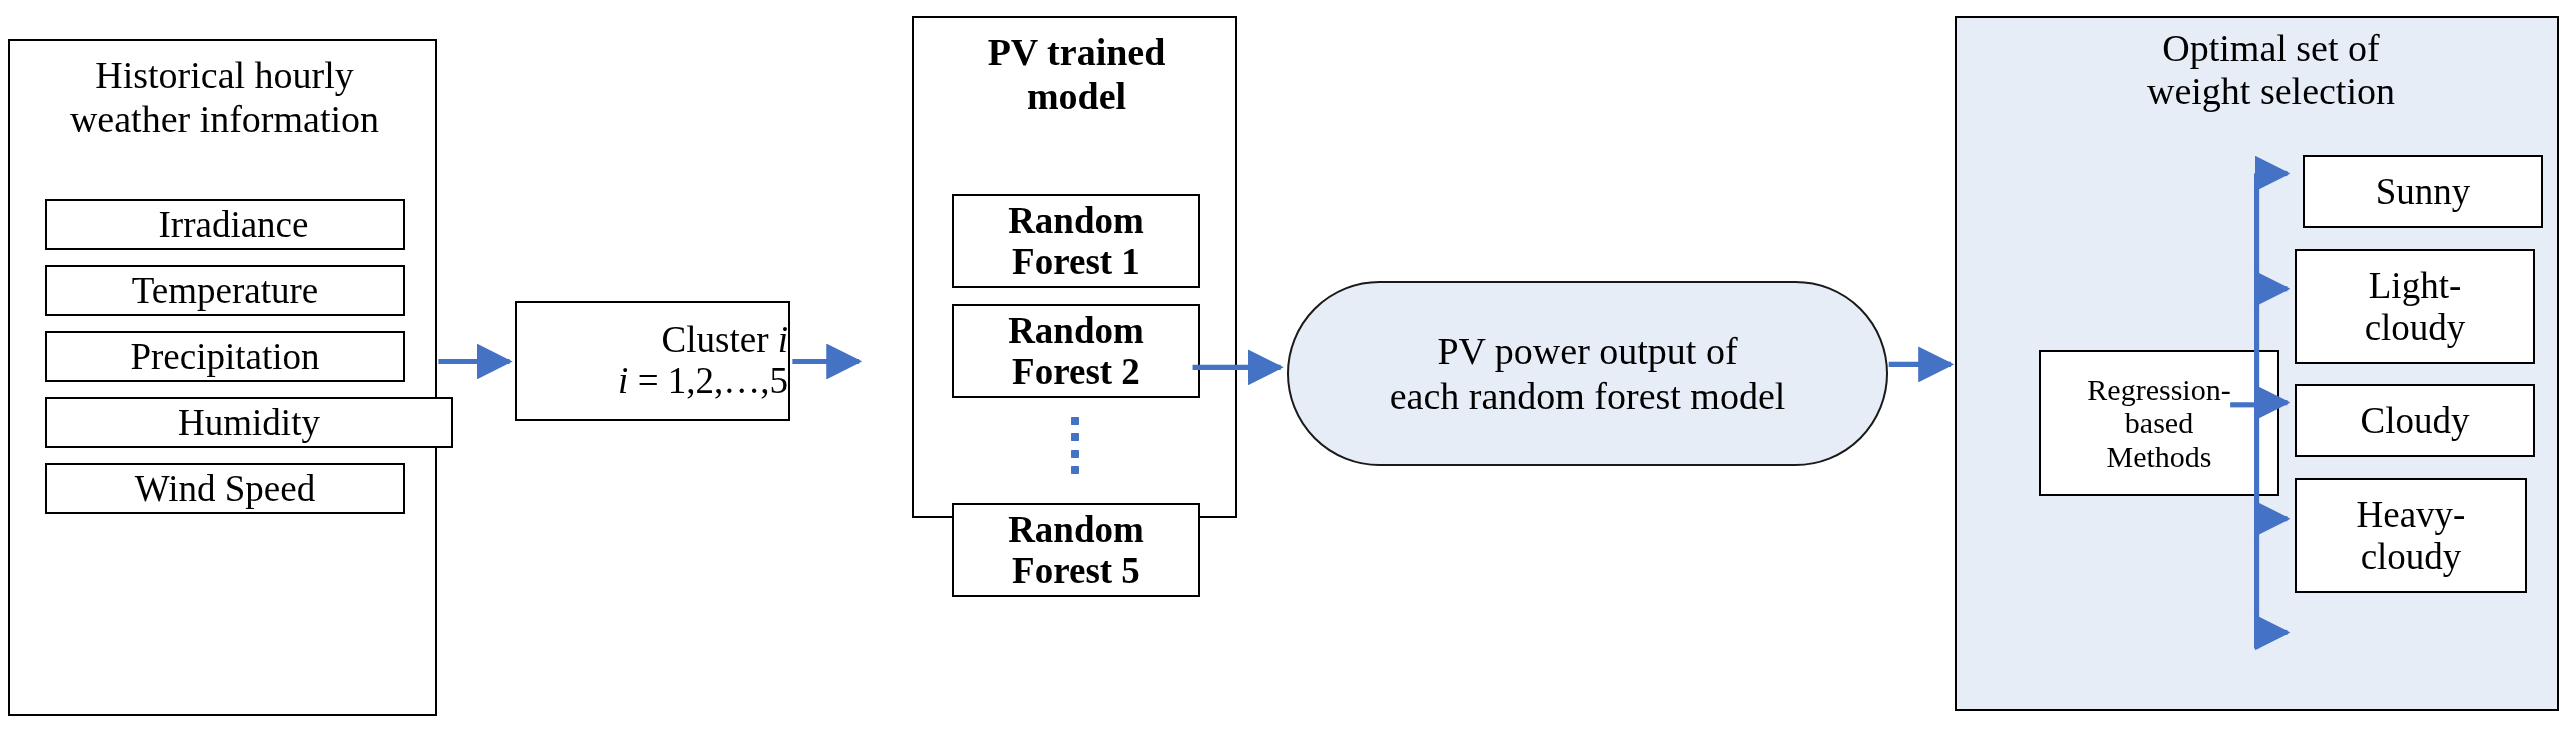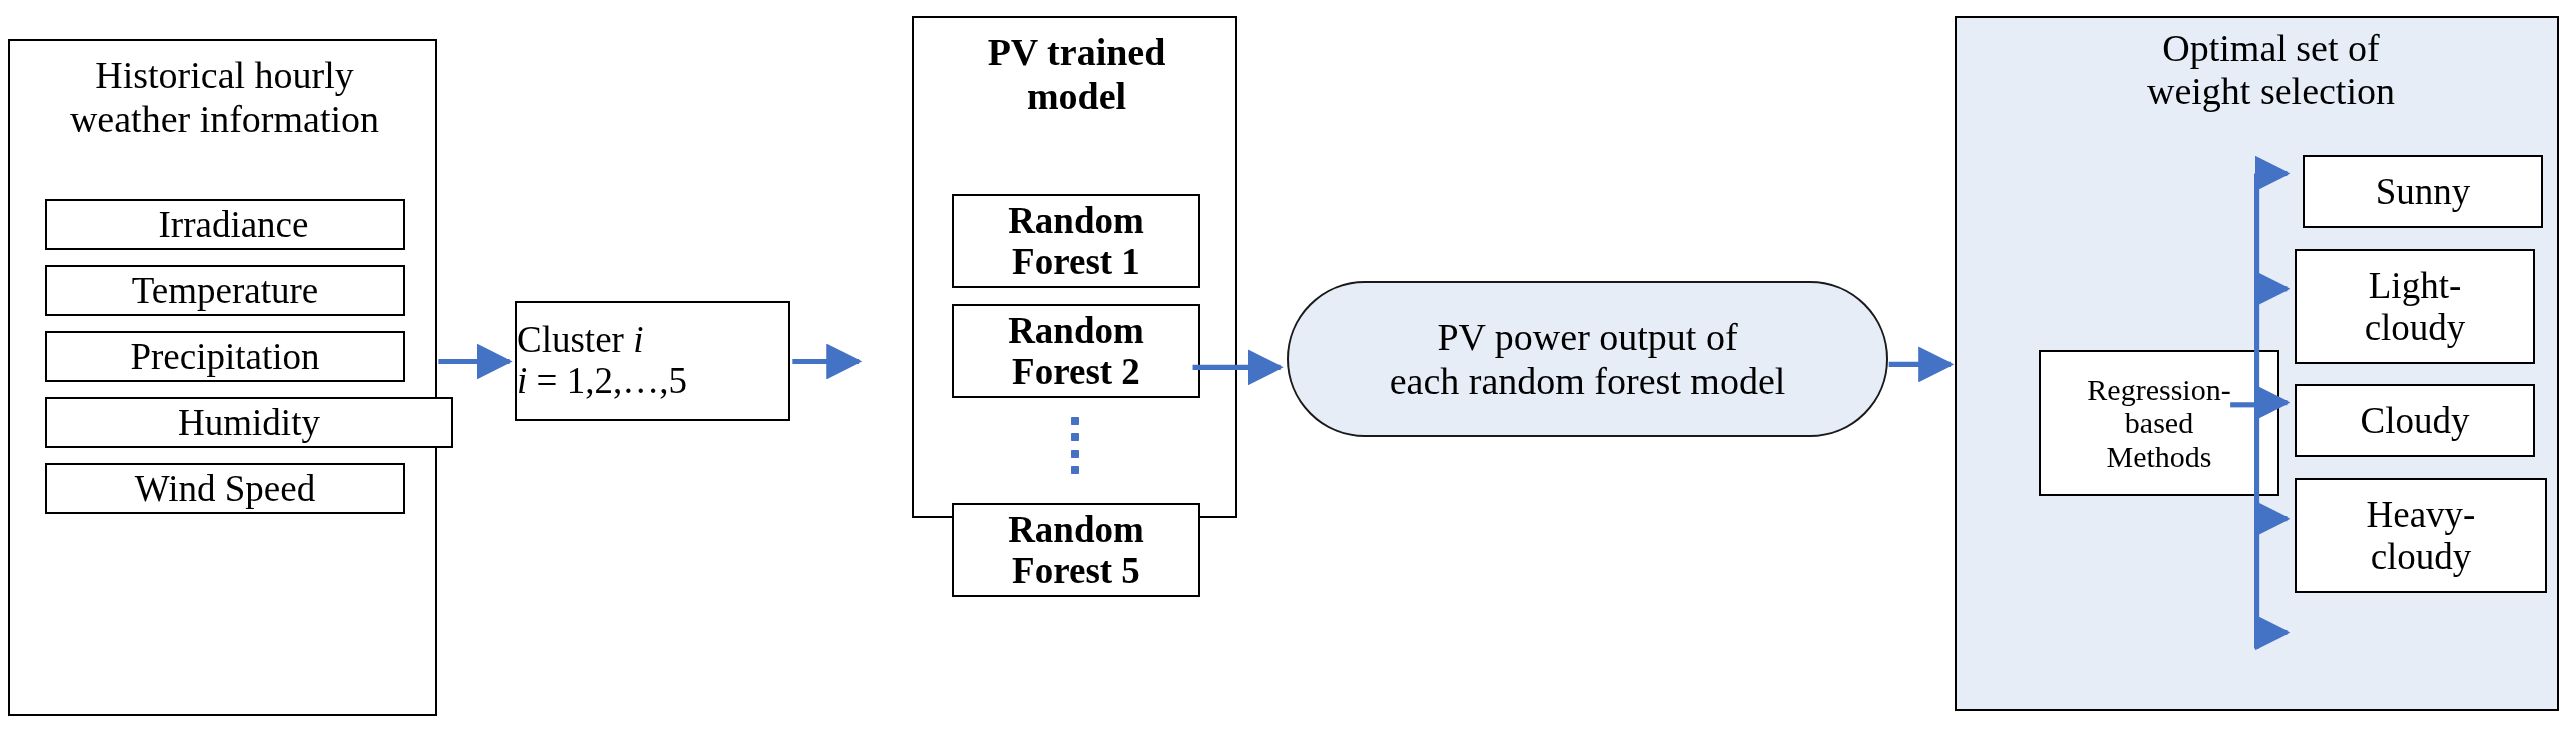--- a/index.html
+++ b/index.html
@@ -109,21 +109,21 @@
     </div>
     <div class="abs inner-box fs-item" style="left:35px; top:356px; width:408px; height:51px;">
       <span>Humidity</span>
     </div>
     <div class="abs inner-box fs-item" style="left:35px; top:422px; width:360px; height:51px;">
       <span>Wind Speed</span>
     </div>
   </div>
 
   <div class="abs outer-box fs-cluster" style="left:515px; top:301px; width:275px; height:120px;
-              display:flex; flex-direction:column; align-items:flex-start; justify-content:center; line-height:1.1;">
+              display:flex; flex-direction:column; align-items:flex-end; justify-content:center; line-height:1.1;">
     <div style="white-space:nowrap;">
       <span>Cluster </span><span class="ital">i</span>
     </div>
     <div style="white-space:nowrap;">
       <span class="ital">i</span><span> = 1,2,…,5</span>
     </div>
   </div>
 
   <div class="abs outer-box" style="left:912px; top:16px; width:325px; height:502px;font-weight:bold;">
     <div class="abs title-text fs-title" style="left:0px; top:13.2px; width:325px;">PV trained
@@ -144,21 +144,21 @@
         <span></span>
         <span></span>
     </div>
 
     <div class="abs inner-box fs-rf" style="left:38px; top:485px; width:248px; height:94px;">
       <span style="white-space:pre-line;">Random
 Forest 5</span>
     </div>
   </div>
 
-  <div class="abs pill fs-pill" style="left:1287px; top:281px; width:601px; height:156px; background:#E6EDF7;">
+  <div class="abs pill fs-pill" style="left:1287px; top:281px; width:601px; height:185px; background:#E6EDF7;">
     <span>PV power output of
 each random forest model</span>
   </div>
 
   <div class="abs panel-tinted" style="left:1955px; top:16px; width:604px; height:695px; background:#E6EDF7;">
     <div class="abs title-text fs-title" style="left:0px; top:8.8px; width:604px;padding-left:24px;">Optimal set of
 weight selection</div>
 
     <div class="abs inner-box fs-reg" style="left:35px; top:332px; width:240px; height:146px;">
       <span style="white-space:pre-line;">Regression-
@@ -169,21 +169,21 @@
     <div class="abs inner-box fs-weather" style="left:338px; top:137px; width:240px; height:73px;margin-left:8px;">
       <span style="white-space:pre-line;">Sunny</span>
     </div>
     <div class="abs inner-box fs-weather" style="left:338px; top:231px; width:240px; height:115px;">
       <span style="white-space:pre-line;">Light-
 cloudy</span>
     </div>
     <div class="abs inner-box fs-weather" style="left:338px; top:366px; width:240px; height:73px;">
       <span style="white-space:pre-line;">Cloudy</span>
     </div>
-    <div class="abs inner-box fs-weather" style="left:338px; top:460px; width:252px; height:115px;">
+    <div class="abs inner-box fs-weather" style="left:338px; top:460px; width:232px; height:115px;">
       <span style="white-space:pre-line;">Heavy-
 cloudy</span>
     </div>
   </div>
 
   <svg id="wires" viewBox="0 0 3508 999">
     <defs>
       <marker id="ah" markerWidth="7" markerHeight="7" refX="6.4" refY="3.5" orient="auto" markerUnits="strokeWidth">
         <path d="M0,0 L7,3.5 L0,7 z" fill="#4472C4"></path>
       </marker>

